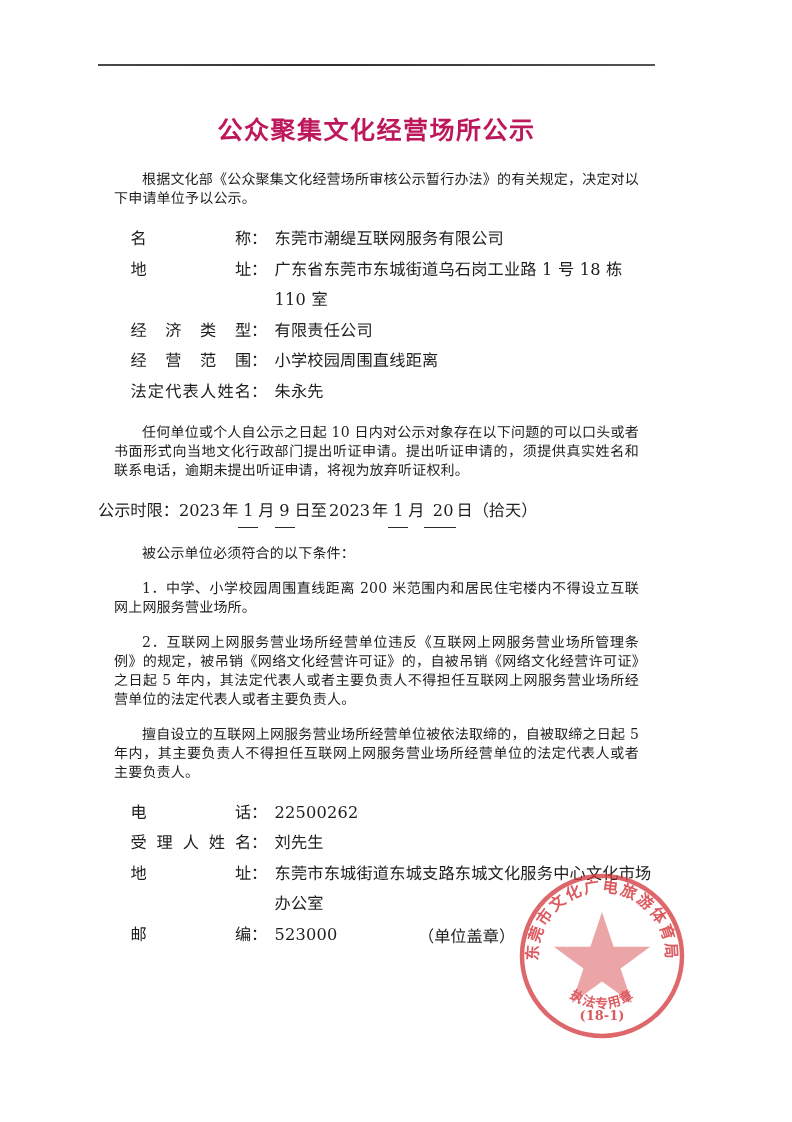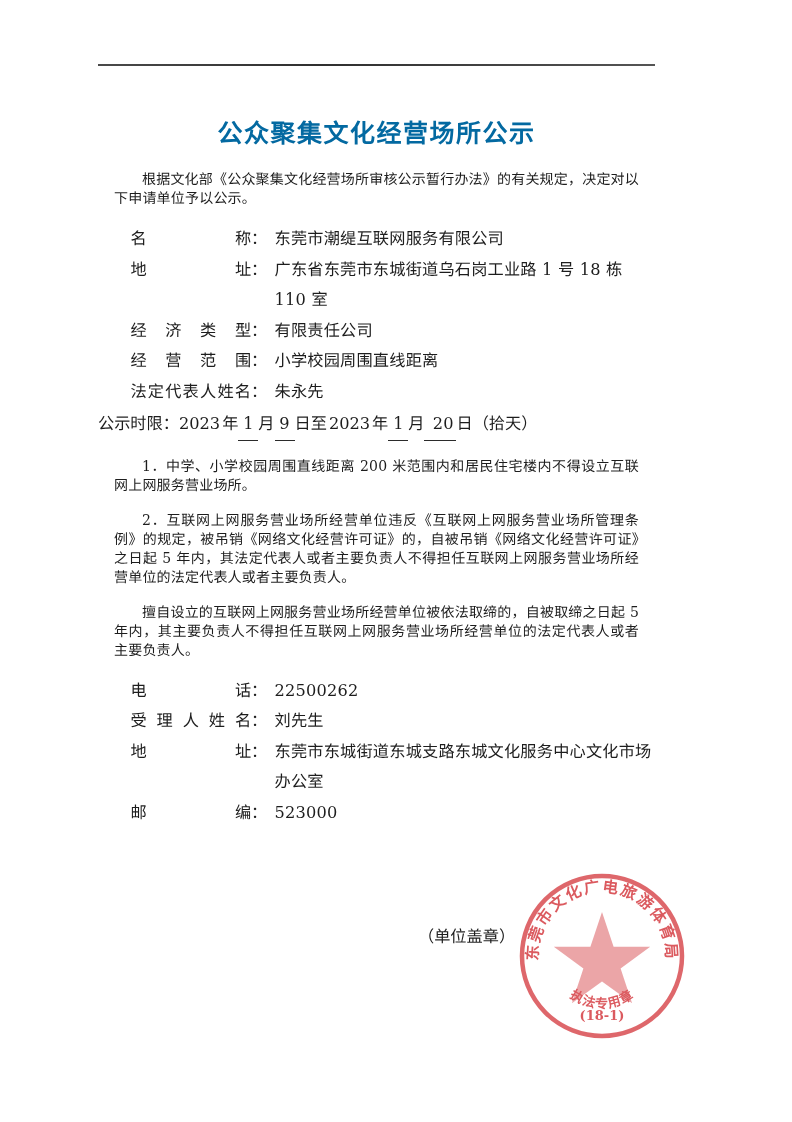--- a/index.html
+++ b/index.html
@@ -35,25 +35,25 @@
   
   .content {
     position: absolute;
     left: 98px;
     top: 118px;
     width: 557px;
   }
 
   .doc-title {
     text-align: center;
-    font-family: Liberation Sans, sans-serif;
+    font-family: Liberation Mono, monospace;
     font-weight: 700;
     font-size: 25px;
     letter-spacing: 1.5px;
-    color: #0369a1;
+    color: #be185d;
     margin: 0 0 22px 0;
     line-height: 1.2;
   }
 
   p.para {
     margin: 16px;
     font-size: 14px;
     line-height: 19px;
     text-align: justify;
     text-justify: inter-ideograph;
@@ -224,25 +224,27 @@
           <span>人</span>
           <span>姓</span>
           <span>名</span>
         </span>
         <span class="field-colon">：</span>
         <span class="field-value">朱永先</span>
       </div>
 
     </div>
 
+    <p class="para">任何单位或个人自公示之日起 10 日内对公示对象存在以下问题的可以口头或者书面形式向当地文化行政部门提出听证申请。提出听证申请的，须提供真实姓名和联系电话，逾期未提出听证申请，将视为放弃听证权利。</p>
 
     <div class="dateline">
       <span>公示时限：</span><span>2023</span><span class="gap-s"></span><span>年</span><span class="fillin">1</span><span>月</span><span class="fillin">9</span><span>日</span><span>至</span><span class="gap-s"></span><span>2023</span><span class="gap-s"></span><span>年</span><span class="fillin">1</span><span>月</span><span class="fillin wide">20</span><span>日</span><span>（拾天）</span>
     </div>
 
+    <p class="para">被公示单位必须符合的以下条件：</p>
 
     <p class="para">1．中学、小学校园周围直线距离 200 米范围内和居民住宅楼内不得设立互联网上网服务营业场所。</p>
 
     <p class="para">2．互联网上网服务营业场所经营单位违反《互联网上网服务营业场所管理条例》的规定，被吊销《网络文化经营许可证》的，自被吊销《网络文化经营许可证》之日起 5 年内，其法定代表人或者主要负责人不得担任互联网上网服务营业场所经营单位的法定代表人或者主要负责人。</p>
 
     <p class="para">擅自设立的互联网上网服务营业场所经营单位被依法取缔的，自被取缔之日起 5 年内，其主要负责人不得担任互联网上网服务营业场所经营单位的法定代表人或者主要负责人。</p>
 
     <div class="fields">
 
       <div class="field-row">

